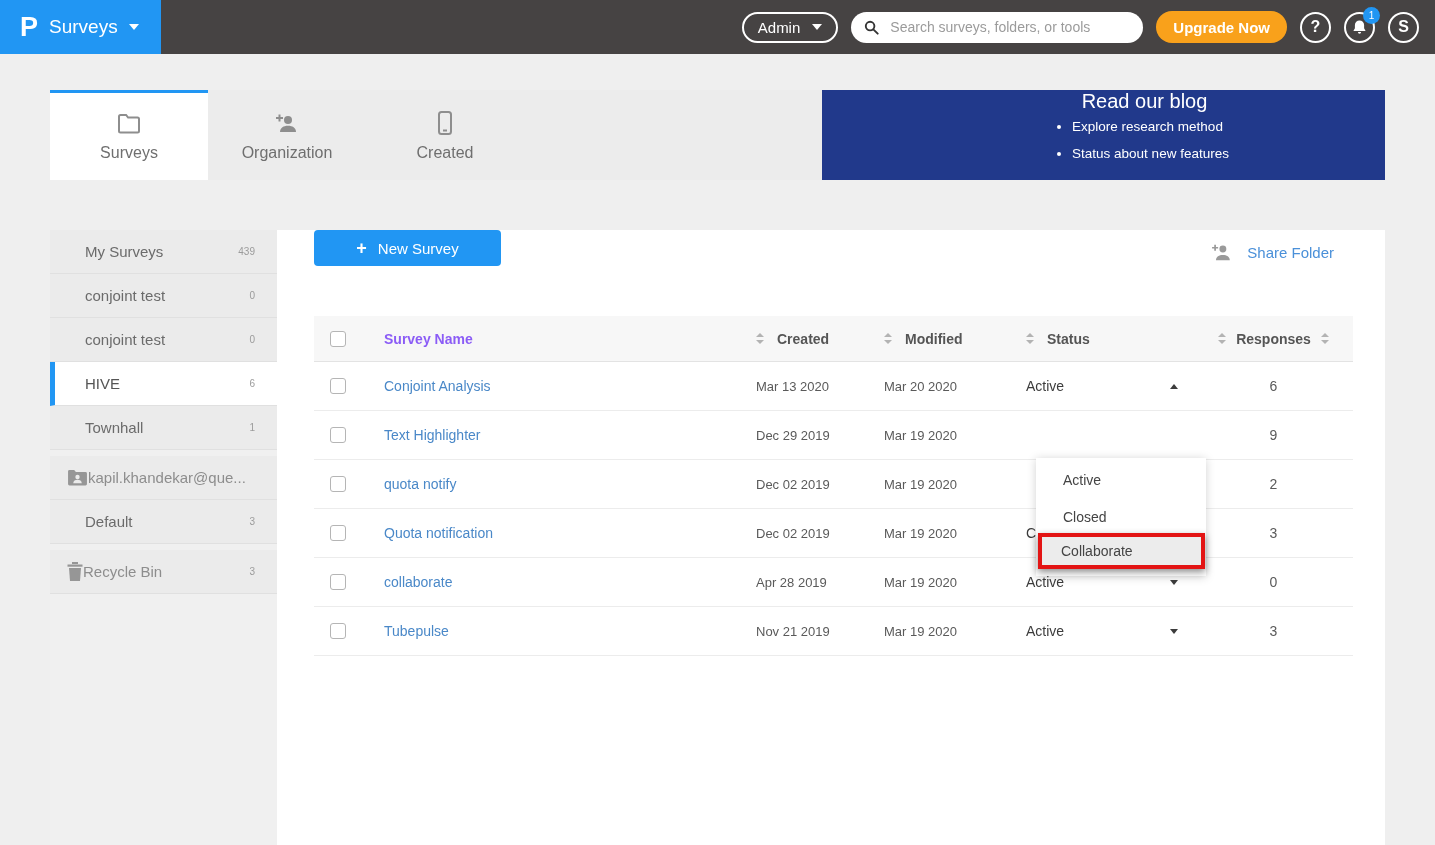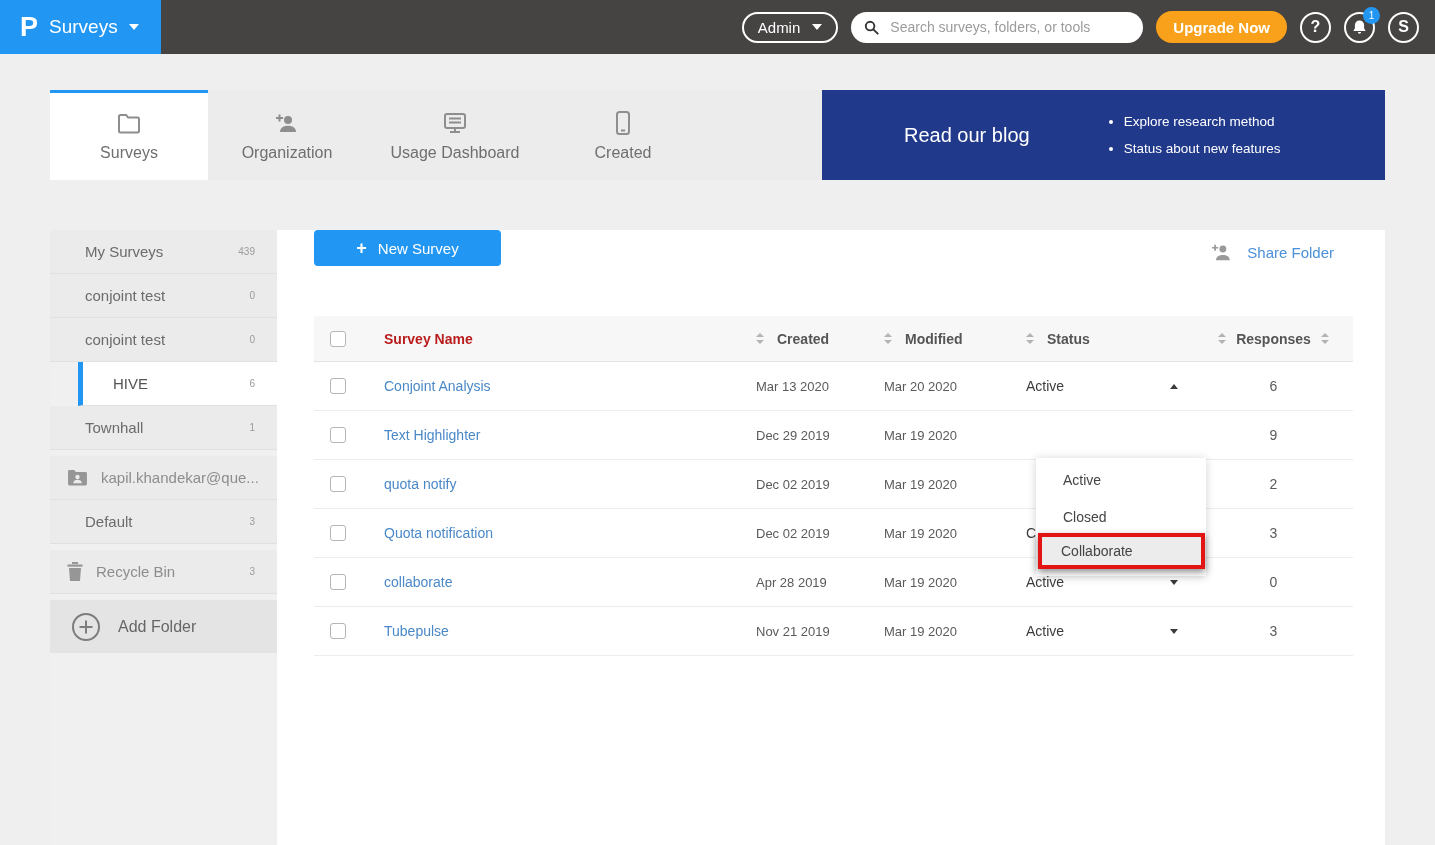--- a/index.html
+++ b/index.html
@@ -25,30 +25,30 @@
   .search-box input::placeholder { color:#9b9b9b; }
   .upgrade-btn { height:32px; background:#f9a11b; border:none; border-radius:17px; color:#fff; font-weight:bold; font-size:15px; padding:0 17px; cursor:pointer; font-family:"Liberation Sans",sans-serif; }
   .circle-btn { width:31px; height:31px; border:2px solid #fff; border-radius:50%; display:flex; align-items:center; justify-content:center; color:#fff; font-size:16px; font-weight:bold; position:relative; cursor:pointer; background:transparent; }
   .badge { position:absolute; top:-7px; right:-7px; width:17px; height:17px; border-radius:50%; background:#2196f3; color:#fff; font-size:10px; font-weight:normal; display:flex; align-items:center; justify-content:center; }
   
   .tabstrip { margin:36px 50px 0; height:90px; display:flex; background:#ececec; }
   .tab { width:158px; display:flex; flex-direction:column; align-items:center; justify-content:center; gap:9px; color:#6f6f6f; font-size:16px; cursor:pointer; padding-top:2px; }
   .tab.wide { width:178px; }
   .tab .ticon { color:#8e8e8e; height:24px; display:flex; align-items:center; }
   .tab.active { background:#fff; border-top:3px solid #2196f3; padding-top:0; }
-  .banner { margin-left:auto; width:563px; background:#21398b; color:#fff; display:flex; align-items:center; }
+  .banner { margin-left:auto; width:563px; background:#21398b; color:#fff; display:flex; align-items:center;flex-direction:column; }
   .banner-title { font-size:20px; margin-left:82px; white-space:nowrap; }
   .banner ul { margin:0 0 0 72px; padding-left:22px; font-size:13.5px; line-height:27px; }
   
   .card { position:relative; margin:35px 50px 0; height:630px; background:#fff; }
   .sidebar { position:absolute; left:0; top:0; bottom:0; width:227px; background:#f0f0f0; display:flex; flex-direction:column; }
   .sitem { height:44px; min-height:44px; display:flex; align-items:center; padding:0 22px 0 35px; background:#ebebeb; border-bottom:1px solid #e0e0e0; font-size:15px; color:#6b6b6b; cursor:pointer; }
   .sitem .count { margin-left:auto; font-size:10px; color:#9b9b9b; }
-  .sitem.selected { background:#fff; border-left:5px solid #2196f3; padding-left:30px; color:#555;margin-left:28px; }
-  .sitem.icon-row { padding-left:17px; gap:13px; color:#8d8d8d; }
+  .sitem.selected { background:#fff; border-left:5px solid #2196f3; padding-left:30px; color:#555; }
+  .sitem.icon-row { padding-left:17px; color:#8d8d8d; }
   .sitem.icon-row .sicon { color:#969696; display:flex; }
   .sgap { height:6px; min-height:6px; background:#f0f0f0; }
   .add-folder { height:53px; min-height:53px; display:flex; align-items:center; gap:17px; padding-left:21px; background:#e4e4e4; color:#666; font-size:16px; cursor:pointer; }
   .add-folder .sicon { color:#7d7d7d; display:flex; }
   .sidebar-rest { flex:1; background:#f0f0f0; }
   
   .content { margin-left:227px; position:relative; height:100%; }
   .share-folder { position:absolute; top:13px; right:51px; display:flex; align-items:center; gap:13px; cursor:pointer; }
   .share-folder .sf-icon { color:#9a9a9a; display:flex; }
   .share-folder .sf-label { color:#4a90d9; font-size:15px; }
@@ -57,21 +57,21 @@
   .table { margin:50px 32px 0 37px; }
   .thead, .trow { display:grid; grid-template-columns:56px 386px 128px 142px 168px 1fr; align-items:center; }
   .thead { height:46px; background:#f7f7f7; border-bottom:1px solid #e3e3e3; font-size:14px; font-weight:bold; color:#555; }
   .trow { height:49px; border-bottom:1px solid #ececec; font-size:14px; background:#fff; }
   .cell-check { padding-left:16px; display:flex; }
   .checkbox { width:16px; height:16px; border:1px solid #b5b5b5; border-radius:3px; background:#fff; cursor:pointer; }
   .hcell { display:flex; align-items:center; gap:13px; }
   .hcell.center { justify-content:center; gap:10px; }
   .cell-name { padding-left:14px; }
   .cell-name a { color:#4a88c8; text-decoration:none; cursor:pointer; }
-  .thead .cell-name { color:#b91c1c; }
+  .thead .cell-name { color:#8b5cf6; }
   .cell-date { color:#5a5a5a; font-size:13px; }
   .cell-status { display:flex; align-items:center; justify-content:space-between; padding-right:16px; color:#3c3c3c; cursor:pointer; }
   .cell-resp { text-align:center; color:#5a5a5a; }
   .sort { display:inline-flex; flex-direction:column; gap:3px; }
   .sort .t-up { width:0; height:0; border-left:4px solid transparent; border-right:4px solid transparent; border-bottom:4px solid #b3b3b3; }
   .sort .t-dn { width:0; height:0; border-left:4px solid transparent; border-right:4px solid transparent; border-top:4px solid #b3b3b3; }
   
   .status-dropdown { position:absolute; left:986px; top:228px; width:170px; height:118px; background:#fff; box-shadow:0 1px 9px rgba(0,0,0,0.18); z-index:5; padding-top:3px; }
   .dd-item { height:37px; display:flex; align-items:center; padding-left:27px; font-size:14px; color:#444; cursor:pointer; }
   .red-box { position:absolute; left:988px; top:303px; width:167px; height:36px; border:4px solid #e31414; background:#ececec; box-shadow:0 3px 7px rgba(0,0,0,0.45); z-index:6; display:flex; align-items:center; padding-left:19px; font-size:14px; color:#444; cursor:pointer; }
@@ -130,32 +130,20 @@
   <div class="tab">
     <span class="ticon">
       <svg width="26" height="22" viewBox="0 0 26 22">
           <circle cx="14" cy="8" r="4" fill="currentColor"></circle>
           <path d="M6 20c0-4.2 3.6-6.2 8-6.2s8 2 8 6.2z" fill="currentColor"></path>
           <path d="M2 6h7M5.5 2.5v7" stroke="currentColor" stroke-width="2"></path>
         </svg>
     </span>
     <span>Organization</span>
   </div>
-  <div class="tab wide">
-    <span class="ticon">
-      <svg width="26" height="22" viewBox="0 0 26 22">
-          <rect x="3" y="2" width="20" height="14" rx="2" fill="none" stroke="currentColor" stroke-width="2"></rect>
-          <line x1="7" y1="6.5" x2="19" y2="6.5" stroke="currentColor" stroke-width="2"></line>
-          <line x1="7" y1="10.5" x2="19" y2="10.5" stroke="currentColor" stroke-width="2"></line>
-          <line x1="13" y1="16" x2="13" y2="19" stroke="currentColor" stroke-width="2"></line>
-          <line x1="8" y1="20" x2="18" y2="20" stroke="currentColor" stroke-width="2"></line>
-        </svg>
-    </span>
-    <span>Usage Dashboard</span>
-  </div>
   <div class="tab">
     <span class="ticon">
       <svg width="16" height="24" viewBox="0 0 16 24">
           <rect x="2" y="1" width="12" height="22" rx="2.5" fill="none" stroke="currentColor" stroke-width="2"></rect>
           <line x1="6" y1="19.5" x2="10" y2="19.5" stroke="currentColor" stroke-width="2"></line>
         </svg>
     </span>
     <span>Created</span>
   </div>
   <div class="banner">
@@ -211,30 +199,20 @@
         <svg width="16" height="19" viewBox="0 0 16 19">
             <rect x="0.5" y="2.5" width="15" height="2.2" fill="currentColor"></rect>
             <rect x="5" y="0" width="6" height="2" fill="currentColor"></rect>
             <path d="M2 6h12l-1 13H3z" fill="currentColor"></path>
           </svg>
       </span>
       <span>Recycle Bin</span>
       <span class="count">3</span>
     </div>
     <div class="sgap"></div>
-    <div class="add-folder">
-      <span class="sicon">
-        <svg width="30" height="30" viewBox="0 0 30 30">
-            <circle cx="15" cy="15" r="13" fill="none" stroke="currentColor" stroke-width="2"></circle>
-            <line x1="15" y1="8.5" x2="15" y2="21.5" stroke="currentColor" stroke-width="2"></line>
-            <line x1="8.5" y1="15" x2="21.5" y2="15" stroke="currentColor" stroke-width="2"></line>
-          </svg>
-      </span>
-      <span>Add Folder</span>
-    </div>
     <div class="sidebar-rest"></div>
   </div>
 
   <div class="content">
     <div class="share-folder">
       <span class="sf-icon">
         <svg width="24" height="19" viewBox="0 0 26 22">
             <circle cx="14" cy="7" r="4" fill="currentColor"></circle>
             <path d="M6 20c0-4.2 3.6-6.2 8-6.2s8 2 8 6.2z" fill="currentColor"></path>
             <path d="M1.5 5.5h7M5 2v7" stroke="currentColor" stroke-width="2"></path>

